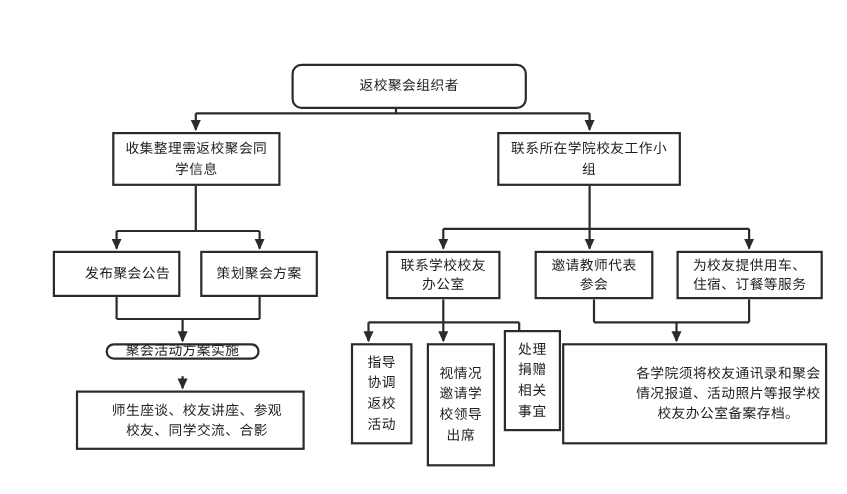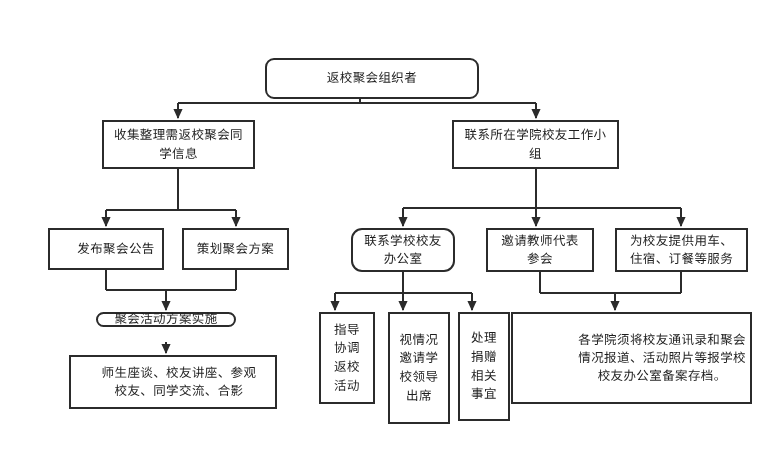--- a/index.html
+++ b/index.html
@@ -122,21 +122,21 @@
   </div>
 
   <div class="node" style="left:48px; top:228px; width:116px; height:42px;padding-left:24px;">
     <span>发布聚会公告</span>
   </div>
 
   <div class="node" style="left:182px; top:228px; width:107px; height:42px;">
     <span>策划聚会方案</span>
   </div>
 
-  <div class="node" style="left:351px; top:228px; width:104px; height:44px;border-radius:11px;">
+  <div class="node" style="left:351px; top:228px; width:104px; height:44px;">
     <span>联系学校校友
 办公室</span>
   </div>
 
   <div class="node" style="left:486px; top:228px; width:108px; height:44px;">
     <span>邀请教师代表
 参会</span>
   </div>
 
   <div class="node" style="left:615px; top:228px; width:133px; height:44px;">
@@ -155,21 +155,21 @@
 活动</span>
   </div>
 
   <div class="node narrow" style="left:376px; top:312px; width:62px; height:112px;">
     <span>视情况
 邀请学
 校领导
 出席</span>
   </div>
 
-  <div class="node narrow" style="left:446px; top:312px; width:52px; height:109px;">
+  <div class="node narrow" style="left:446px; top:300px; width:52px; height:92px;">
     <span>处理
 捐赠
 相关
 事宜</span>
   </div>
 
   <div class="node" style="left:511px; top:312px; width:241px; height:92px;justify-content:flex-end;">
     <span>各学院须将校友通讯录和聚会
 情况报道、活动照片等报学校
 校友办公室备案存档。</span>

